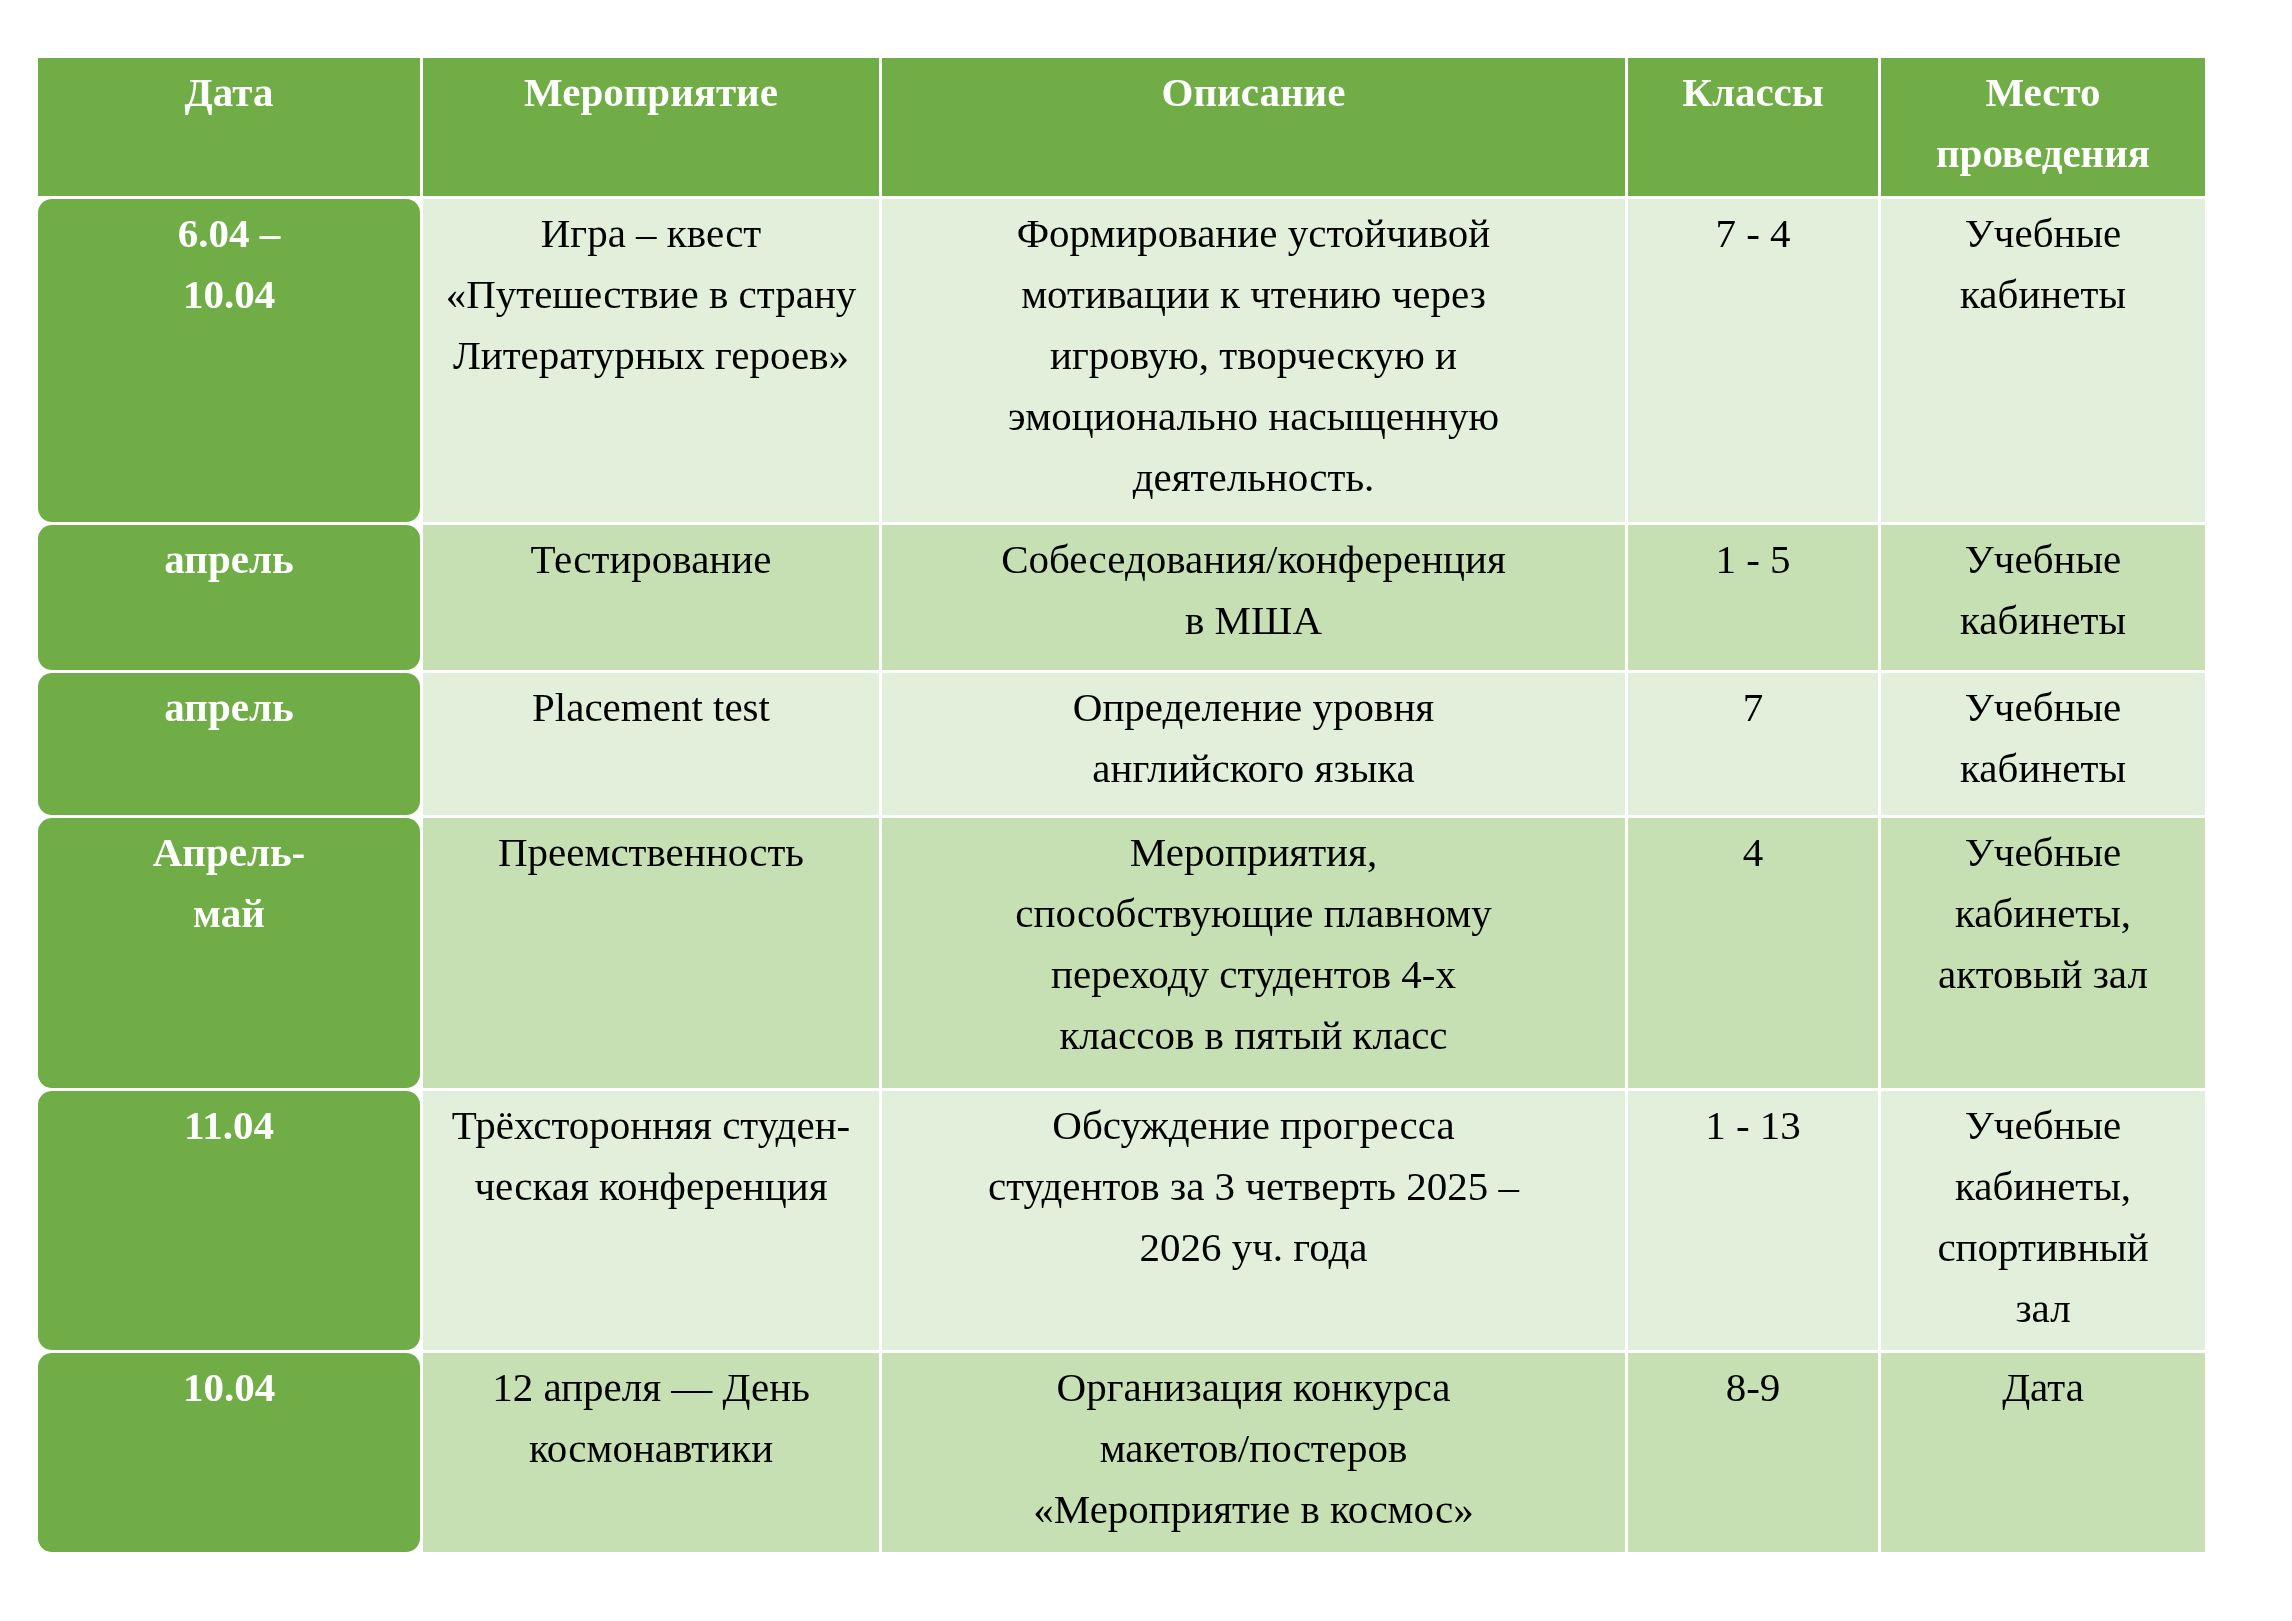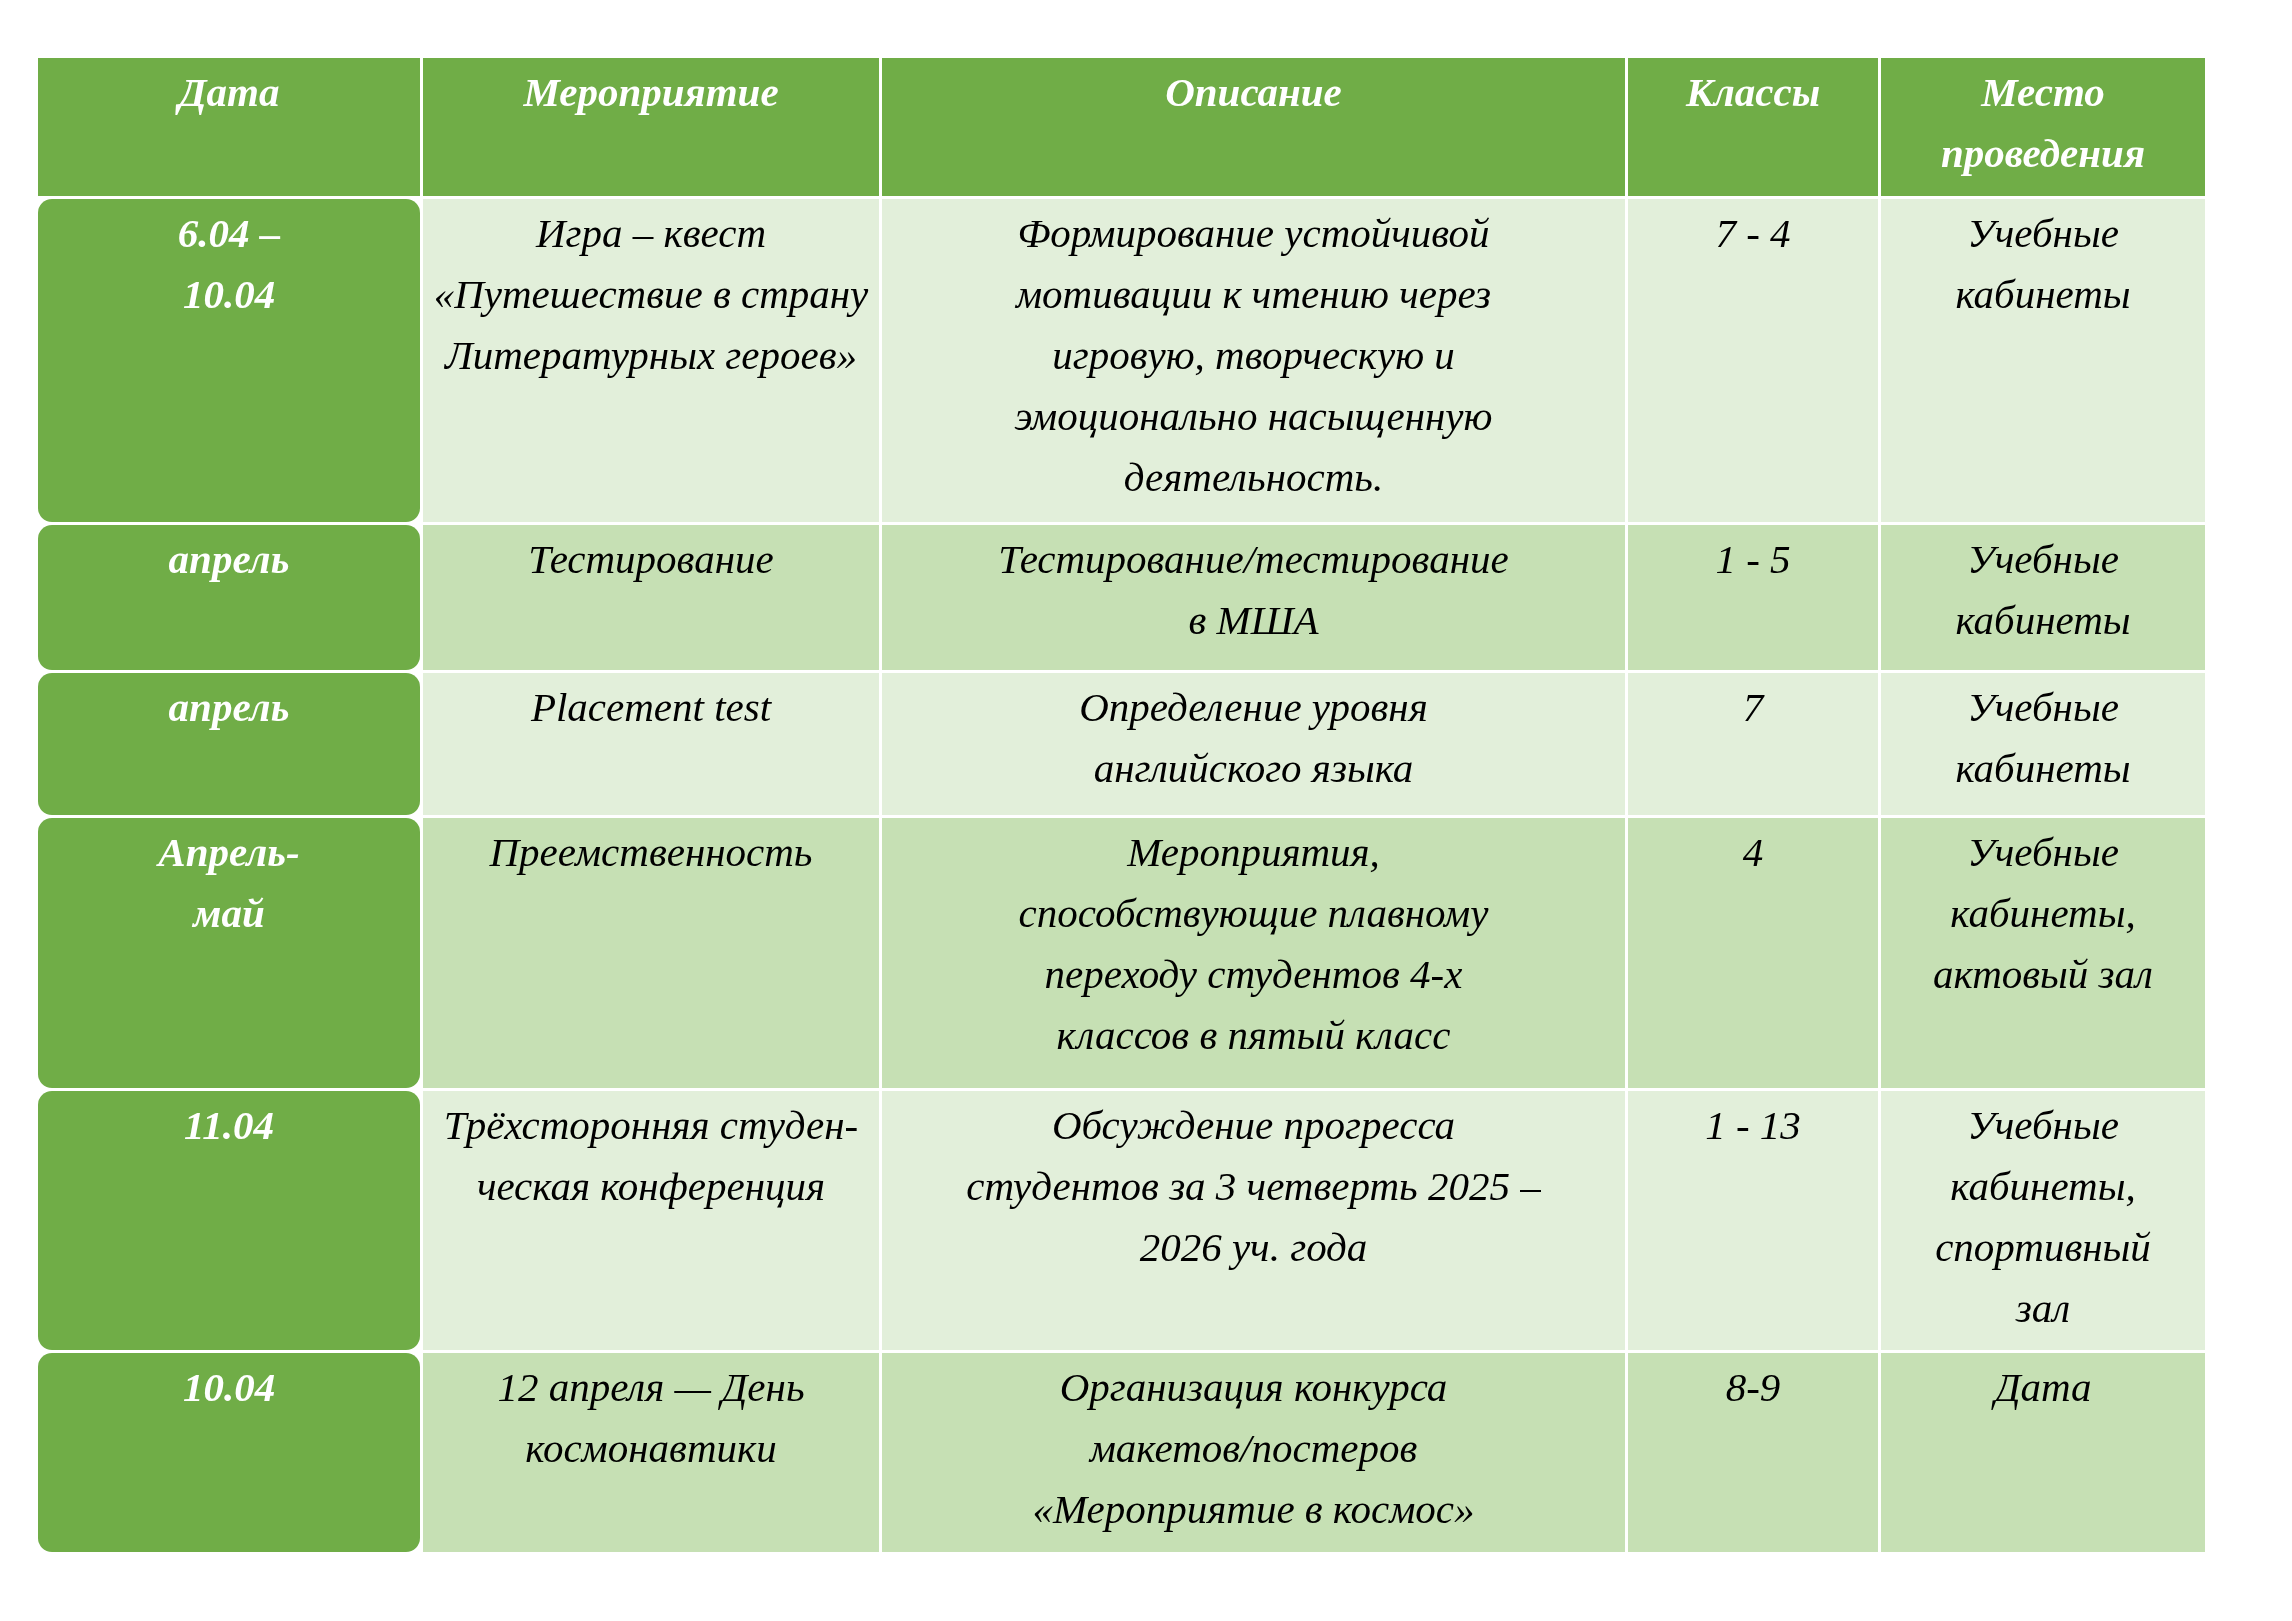--- a/index.html
+++ b/index.html
@@ -4,21 +4,21 @@
 <style>
   :root {
     --header-bg: #70AD47;
     --date-col-bg: #70AD47;
     --row-light-bg: #E2EFDA;
     --row-dark-bg: #C6E0B4;
     --header-text: #FFFFFF;
     --body-text: #000000;
     --grid-gap: #FFFFFF;
   }
-  * { box-sizing: border-box; font-style: italic; }
+  * { box-sizing: border-box; }
   html, body {
     margin: 0;
     padding: 0;
     background: #ffffff;
     width: 2293px;
     height: 1621px;
     font-family: "Liberation Serif", "DejaVu Serif", serif;
   }
   .page {
     position: relative;
@@ -108,21 +108,21 @@
 игровую, творческую и
 эмоционально насыщенную
 деятельность.</td>
         <td>7 - 4</td>
         <td>Учебные
 кабинеты</td>
       </tr>
       <tr class="r1">
         <td class="date-cell">апрель</td>
         <td>Тестирование</td>
-        <td>Тестирование/тестирование
+        <td>Собеседования/конференция
 в МША</td>
         <td>1 - 5</td>
         <td>Учебные
 кабинеты</td>
       </tr>
       <tr class="r2">
         <td class="date-cell">апрель</td>
         <td>Placement test</td>
         <td>Определение уровня
 английского языка</td>

